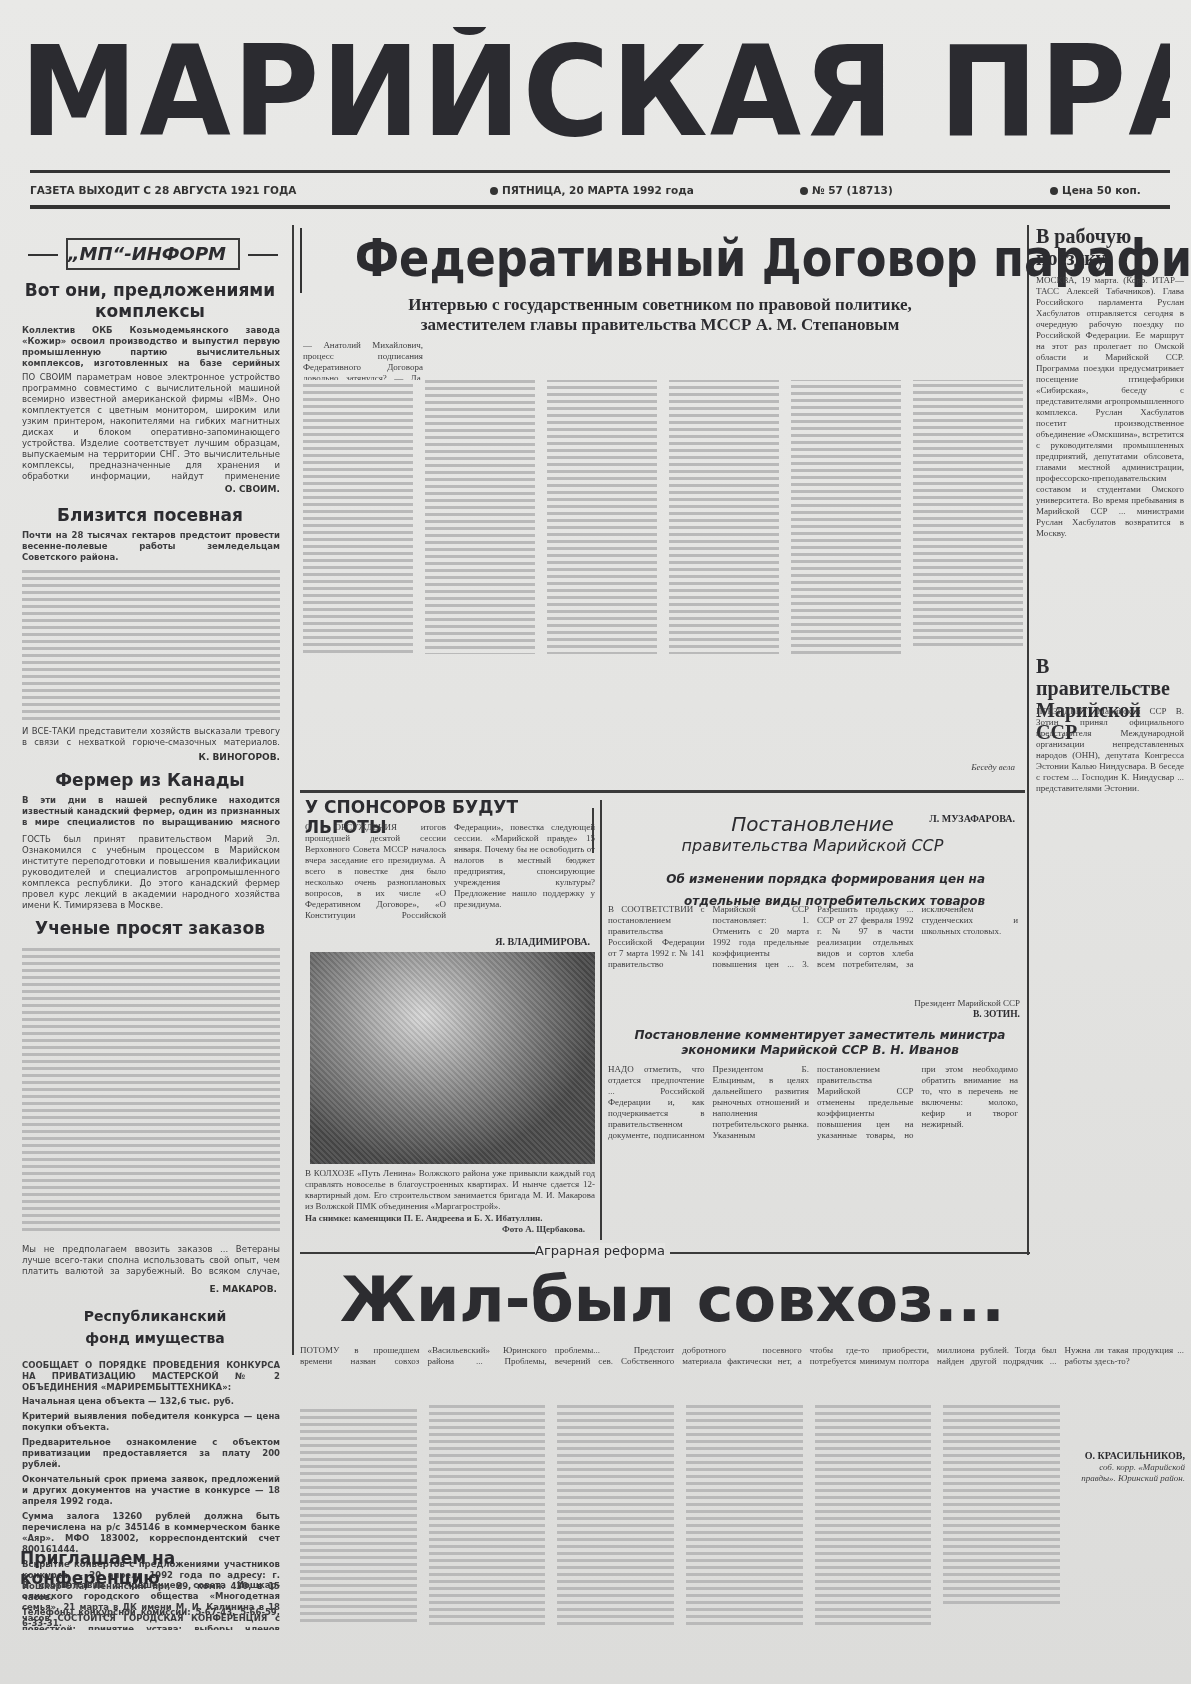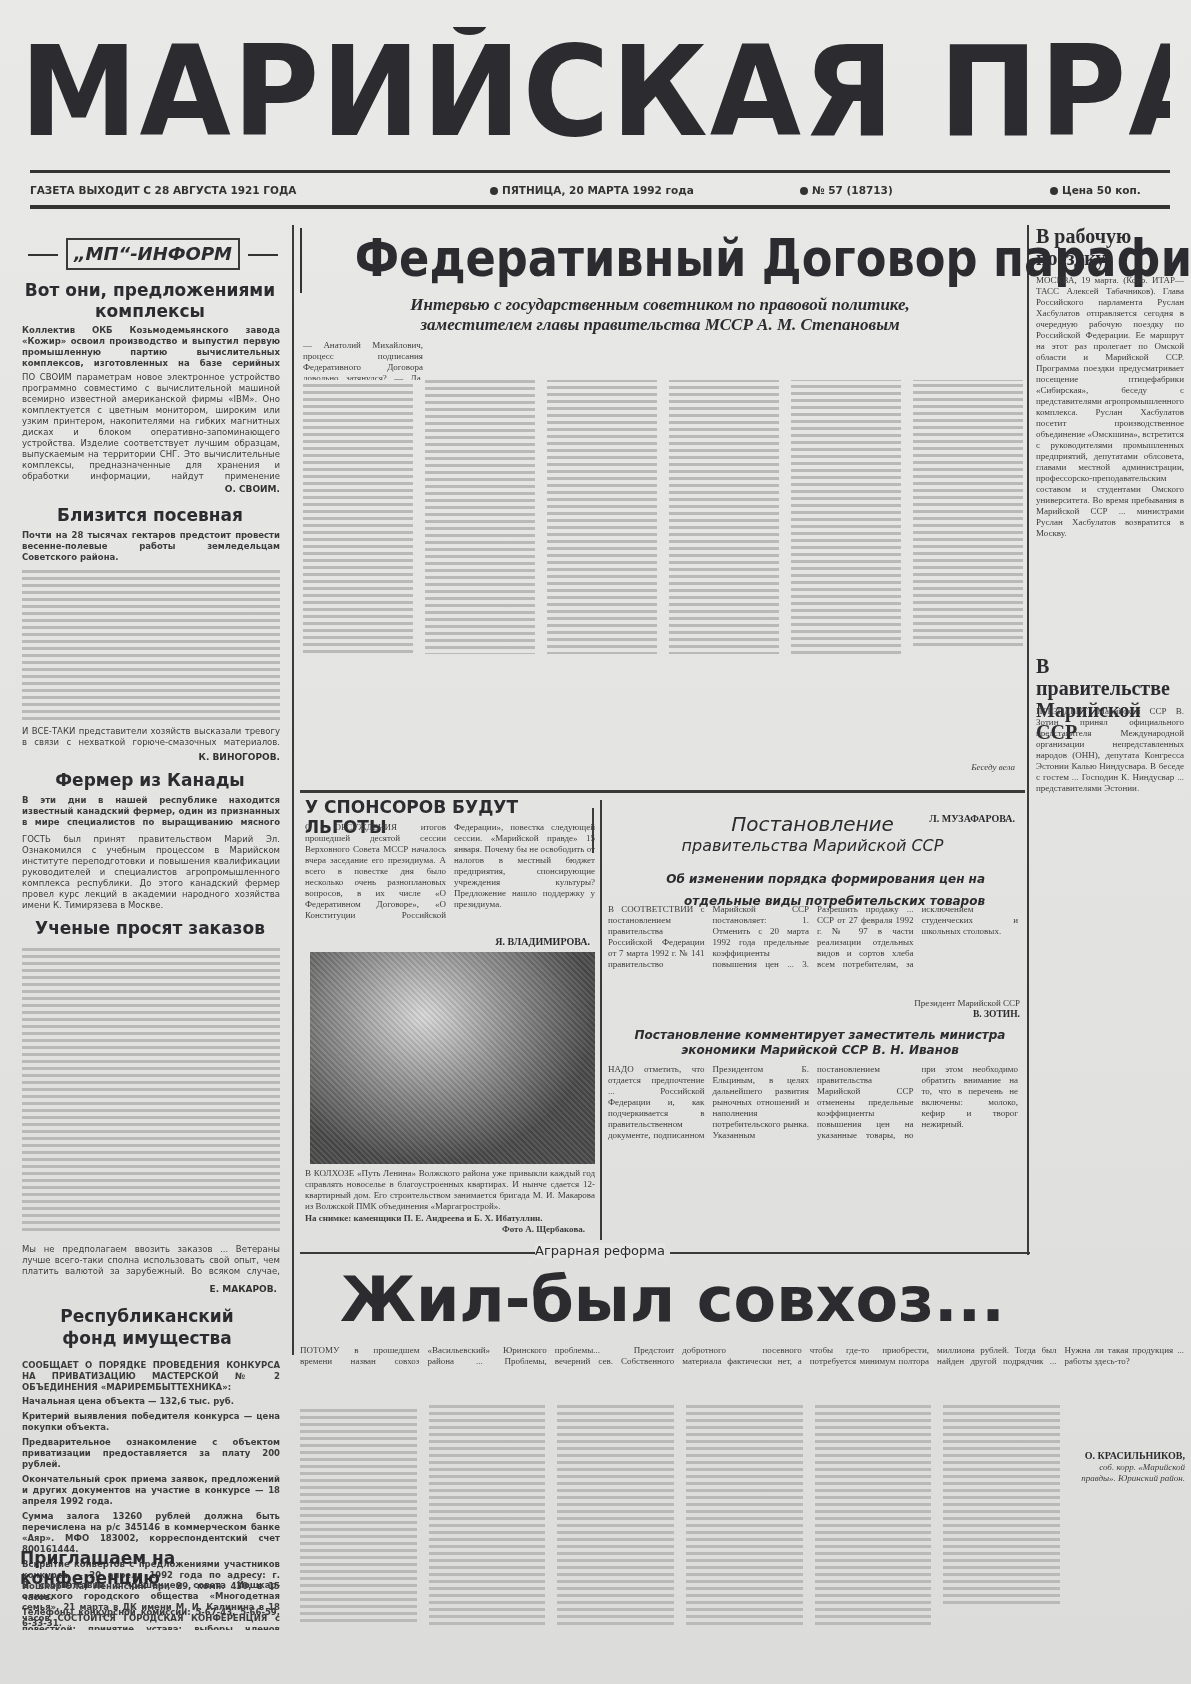--- a/index.html
+++ b/index.html
@@ -24,21 +24,21 @@
   .h-sans { font-family: "DejaVu Sans", sans-serif; font-weight: bold; text-align: center; color: #2c2c30; }
   .h-serif { font-family: "Liberation Serif", serif; font-weight: bold; color: #2c2c30; }
   .filler { position: absolute; overflow: hidden; }
   .filler i { display: block; height: 3px; margin: 4px 0; background: #b9b9b9; }
   .photo { background:
       radial-gradient(ellipse at 40% 30%, #d8d8d8 0%, #9a9a9a 30%, #4a4a4a 70%),
       #555; }
   .photo-noise { position: absolute; inset: 0;
     background-image: repeating-linear-gradient(45deg, rgba(255,255,255,.08) 0 2px, rgba(0,0,0,.08) 2px 4px); }
   .badge { border: 2px solid #3a3a3a; font-family: "DejaVu Sans", sans-serif; font-style: italic;
-    font-weight: 900; text-align: center; color: #2c2c30; }
+    font-weight: 900; text-align: left; color: #2c2c30; }
   .sig { font-family: "DejaVu Sans", sans-serif; font-weight: bold; font-size: 9px; text-align: right; color:#333; }
 </style>
 </head>
 <body>
 
 <div class="page">
 
   <div class="abs masthead">МАРИЙСКАЯ ПРАВДА</div>
   <div class="abs rule" style="left:30px; top:170px; width:1140px; height:3px;"></div>
   <div class="abs infobar">
@@ -136,38 +136,38 @@
       <i></i>
       <i></i>
       <i></i>
       <i></i>
       <i></i>
       <i></i>
   </div>
   <div class="abs text sans" style="left:22px; top:1244px; width:258px; height:33px; font-size:8.5px;">Мы не предполагаем ввозить заказов ... Ветераны лучше всего-таки сполна использовать свой опыт, чем платить валютой за зарубежный. Во всяком случае, завозить племенной скот из Америки они не советуют.</div>
   <div class="abs sig" style="left:22px; top:1284px; width:255px;">Е. МАКАРОВ.</div>
 
-  <div class="abs h-sans" style="left:52px; top:1305px; width:190px; font-size:17px; line-height:22px;">Республиканский фонд имущества</div>
+  <div class="abs h-sans" style="left:60px; top:1305px; width:190px; font-size:14px; line-height:22px;">Республиканский фонд имущества</div>
   <div class="abs text sans" style="left:22px; top:1360px; width:258px; height:34px; font-weight:bold; font-size:8.5px;">СООБЩАЕТ О ПОРЯДКЕ ПРОВЕДЕНИЯ КОНКУРСА НА ПРИВАТИЗАЦИЮ МАСТЕРСКОЙ № 2 ОБЪЕДИНЕНИЯ «МАРИРЕМБЫТТЕХНИКА»:</div>
   <div class="abs text sans" style="left:22px; top:1396px; width:258px; font-weight:bold; font-size:8.5px; line-height:11px;">
     <div style="margin-bottom:4px;">Начальная цена объекта — 132,6 тыс. руб.</div>
     <div style="margin-bottom:4px;">Критерий выявления победителя конкурса — цена покупки объекта.</div>
     <div style="margin-bottom:4px;">Предварительное ознакомление с объектом приватизации предоставляется за плату 200 рублей.</div>
     <div style="margin-bottom:4px;">Окончательный срок приема заявок, предложений и других документов на участие в конкурсе — 18 апреля 1992 года.</div>
     <div style="margin-bottom:4px;">Сумма залога 13260 рублей должна быть перечислена на р/с 345146 в коммерческом банке «Аяр». МФО 183002, корреспондентский счет 800161444.</div>
     <div style="margin-bottom:4px;">Вскрытие конвертов с предложениями участников конкурса — 20 апреля 1992 года по адресу: г. Йошкар-Ола, Ленинский пр., 29, комн. 430, в 15 часов.</div>
     <div>Телефоны конкурсной комиссии: 5-67-43, 5-66-59, 6-33-31.</div>
   </div>
 
   <div class="abs h-sans" style="left:20px; top:1548px; width:260px; font-size:17px; text-align:left;">Приглашаем на конференцию</div>
   <div class="abs text sans" style="left:22px; top:1580px; width:258px; height:50px; font-weight:bold; font-size:8.5px;">В соответствии с решением совета Йошкар-олинского городского общества «Многодетная семья», 21 марта в ДК имени М. И. Калинина в 18 часов СОСТОИТСЯ ГОРОДСКАЯ КОНФЕРЕНЦИЯ с повесткой: принятие устава; выборы членов совета; разное.</div>
 
   <div class="abs rule" style="left:300px; top:228px; width:2px; height:65px;"></div>
   <div class="abs" style="left:305px; top:225px; width:710px; height:68px; font-family:'DejaVu Sans',sans-serif; font-weight:bold; font-size:52px; line-height:66px; color:#2c2c30; text-align:center; white-space:nowrap; transform:scaleX(0.86); transform-origin:center;">Федеративный Договор парафирован</div>
-  <div class="abs h-serif" style="left:300px; top:295px; width:720px; text-align:center; font-size:17px; line-height:20px;font-style:italic;">
+  <div class="abs h-serif" style="left:300px; top:295px; width:720px; text-align:center; font-size:17px; line-height:20px;">
     <div>Интервью с государственным советником по правовой политике,</div>
     <div>заместителем главы правительства МССР А. М. Степановым</div>
   </div>
   <div class="abs text serif" style="left:303px; top:340px; width:120px; height:40px;">— Анатолий Михайлович, процесс подписания Федеративного Договора довольно затянулся? — Да. Впервые республики начали работать с документом в сентябре 1990 г. ... — Проект обсуждался на довольно длительной основе...</div>
   <div class="filler" style="left:303px; top:380px; width:720px; height:380px; columns:6; column-gap:12px;">
     <i></i>
       <i></i>
       <i></i>
       <i></i>
       <i></i>

